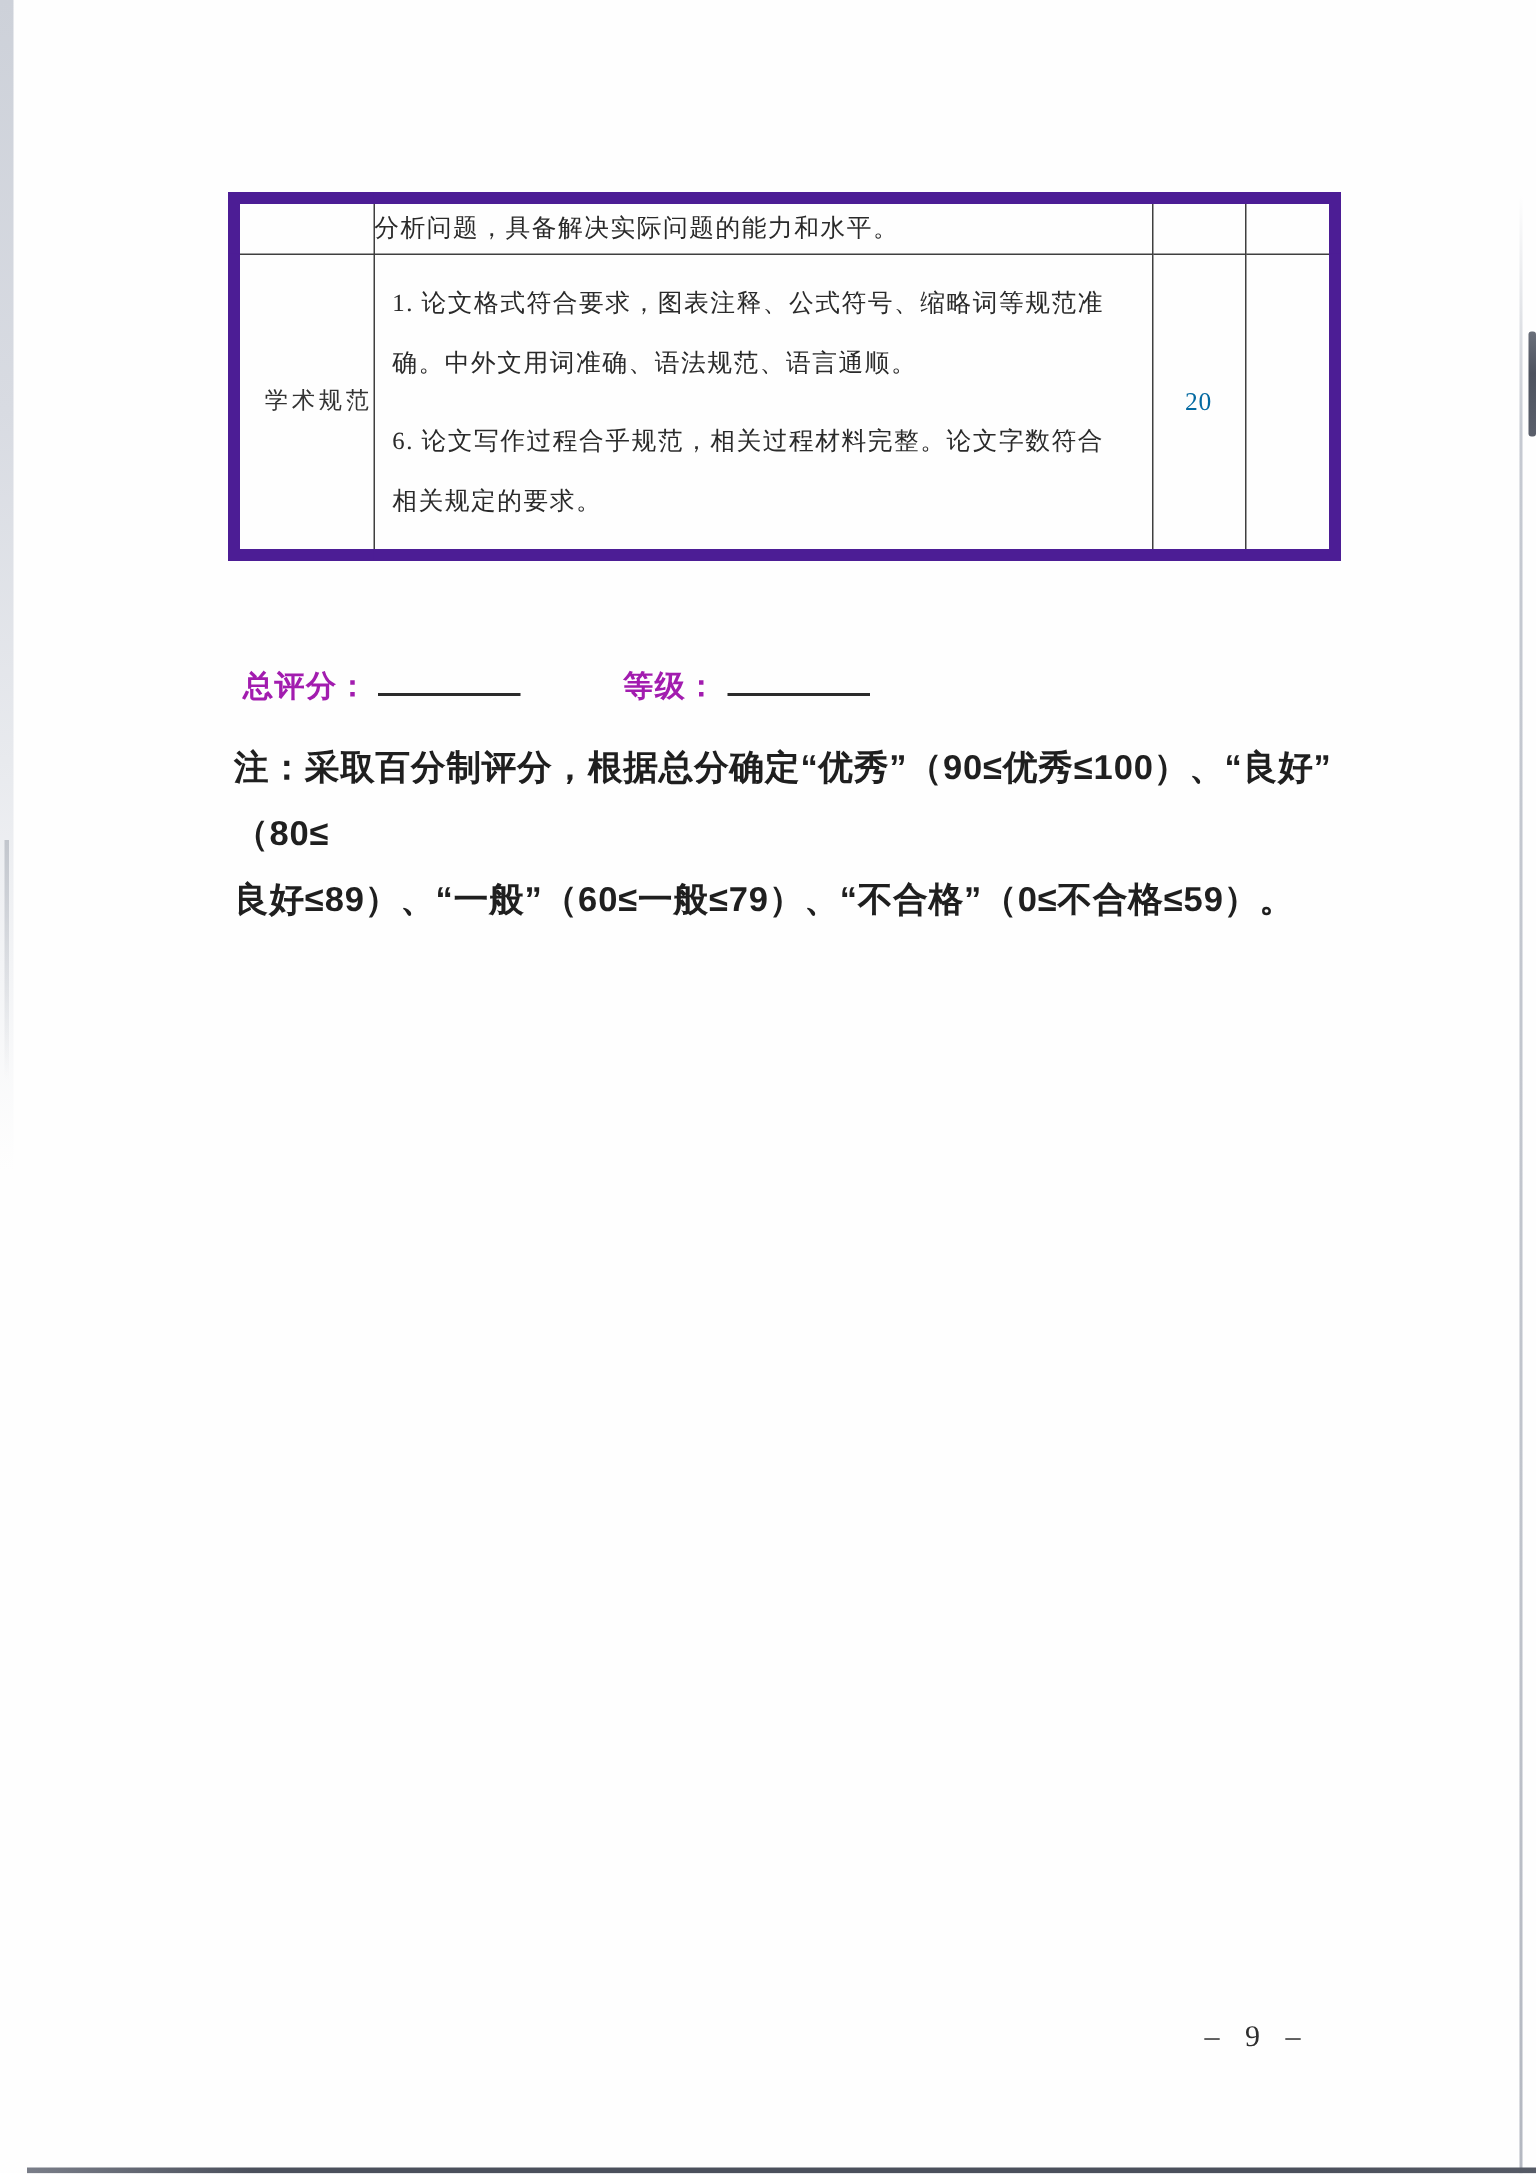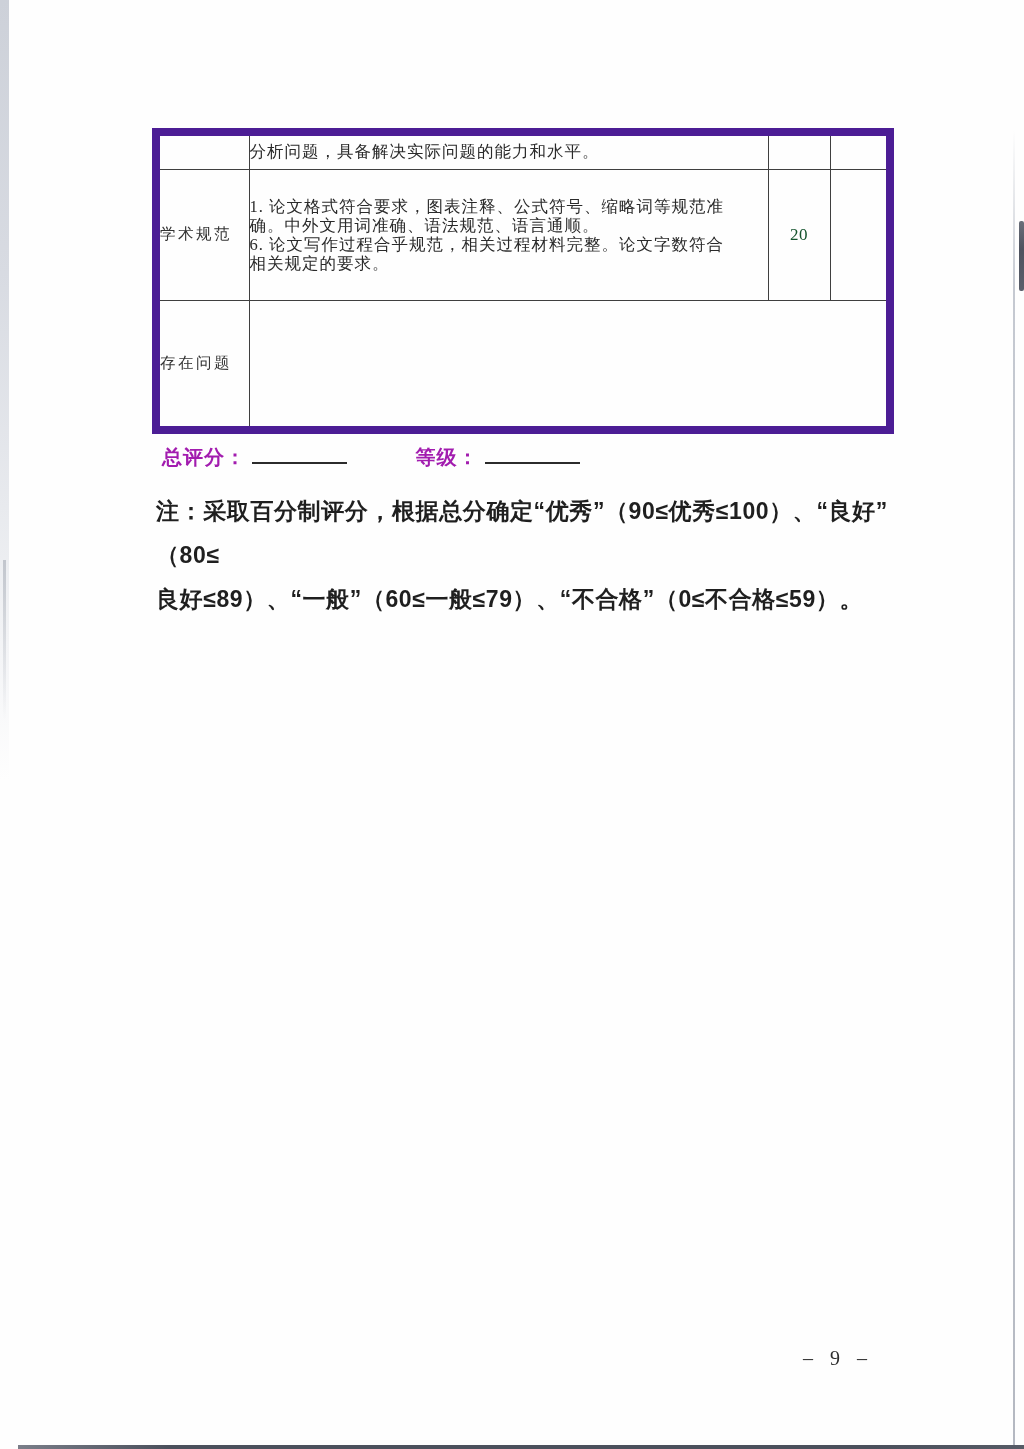--- a/index.html
+++ b/index.html
@@ -28,43 +28,43 @@
     border: 8px solid #4c1d95;
     font-size: 16.5px;
     color: #2a2a2a;
   }
   table.eval td {
     border: 1.5px solid #3f3f3f;
     padding: 0;
     vertical-align: middle;
   }
   td.label-cell {
-    text-align: left;
+    text-align: right;
     font-size: 15.5px;
     letter-spacing: 2.5px;
     color: #333333;
   }
   td.content-cell {
     padding: 4px 12px;
     letter-spacing: 1px;
   }
   td.content-cell p {
-    margin: 0;
-    line-height: 19px;
+    margin: 12px;
+    line-height: 40px;
     white-space: pre-line;
     font-family: Liberation Serif, serif;
   }
   tr.row-first td.content-cell {
     line-height: 24px;
   }
   td.score-cell {
     text-align: center;
     font-size: 17px;
     letter-spacing: 0.5px;
-    color: #14532d;
+    color: #0369a1;
   }
   tr.row-first  { height: 37px; }
   tr.row-second { height: 131px; }
   tr.row-third  { height: 130px; }
 
   
   .summary-line {
     position: absolute;
     left: 162px;
     top: 444px;
@@ -170,24 +170,20 @@
         <td class="label-cell">学术规范</td>
         <td class="content-cell">
           <p>1. 论文格式符合要求，图表注释、公式符号、缩略词等规范准
 确。中外文用词准确、语法规范、语言通顺。</p>
           <p>6. 论文写作过程合乎规范，相关过程材料完整。论文字数符合
 相关规定的要求。</p>
         </td>
         <td class="score-cell">20</td>
         <td class="score-cell"></td>
       </tr>
-      <tr class="row-third">
-        <td class="label-cell">存在问题</td>
-        <td class="content-cell" colspan="3"></td>
-      </tr>
     </tbody>
   </table>
 
   <div class="summary-line">
     <span>总评分：</span><span class="blank-line blank-gap"></span>
     <span>等级：</span><span class="blank-line"></span>
   </div>
 
   <div class="note">注：采取百分制评分，根据总分确定“优秀”（90≤优秀≤100）、“良好”（80≤
 良好≤89）、“一般”（60≤一般≤79）、“不合格”（0≤不合格≤59）。</div>

